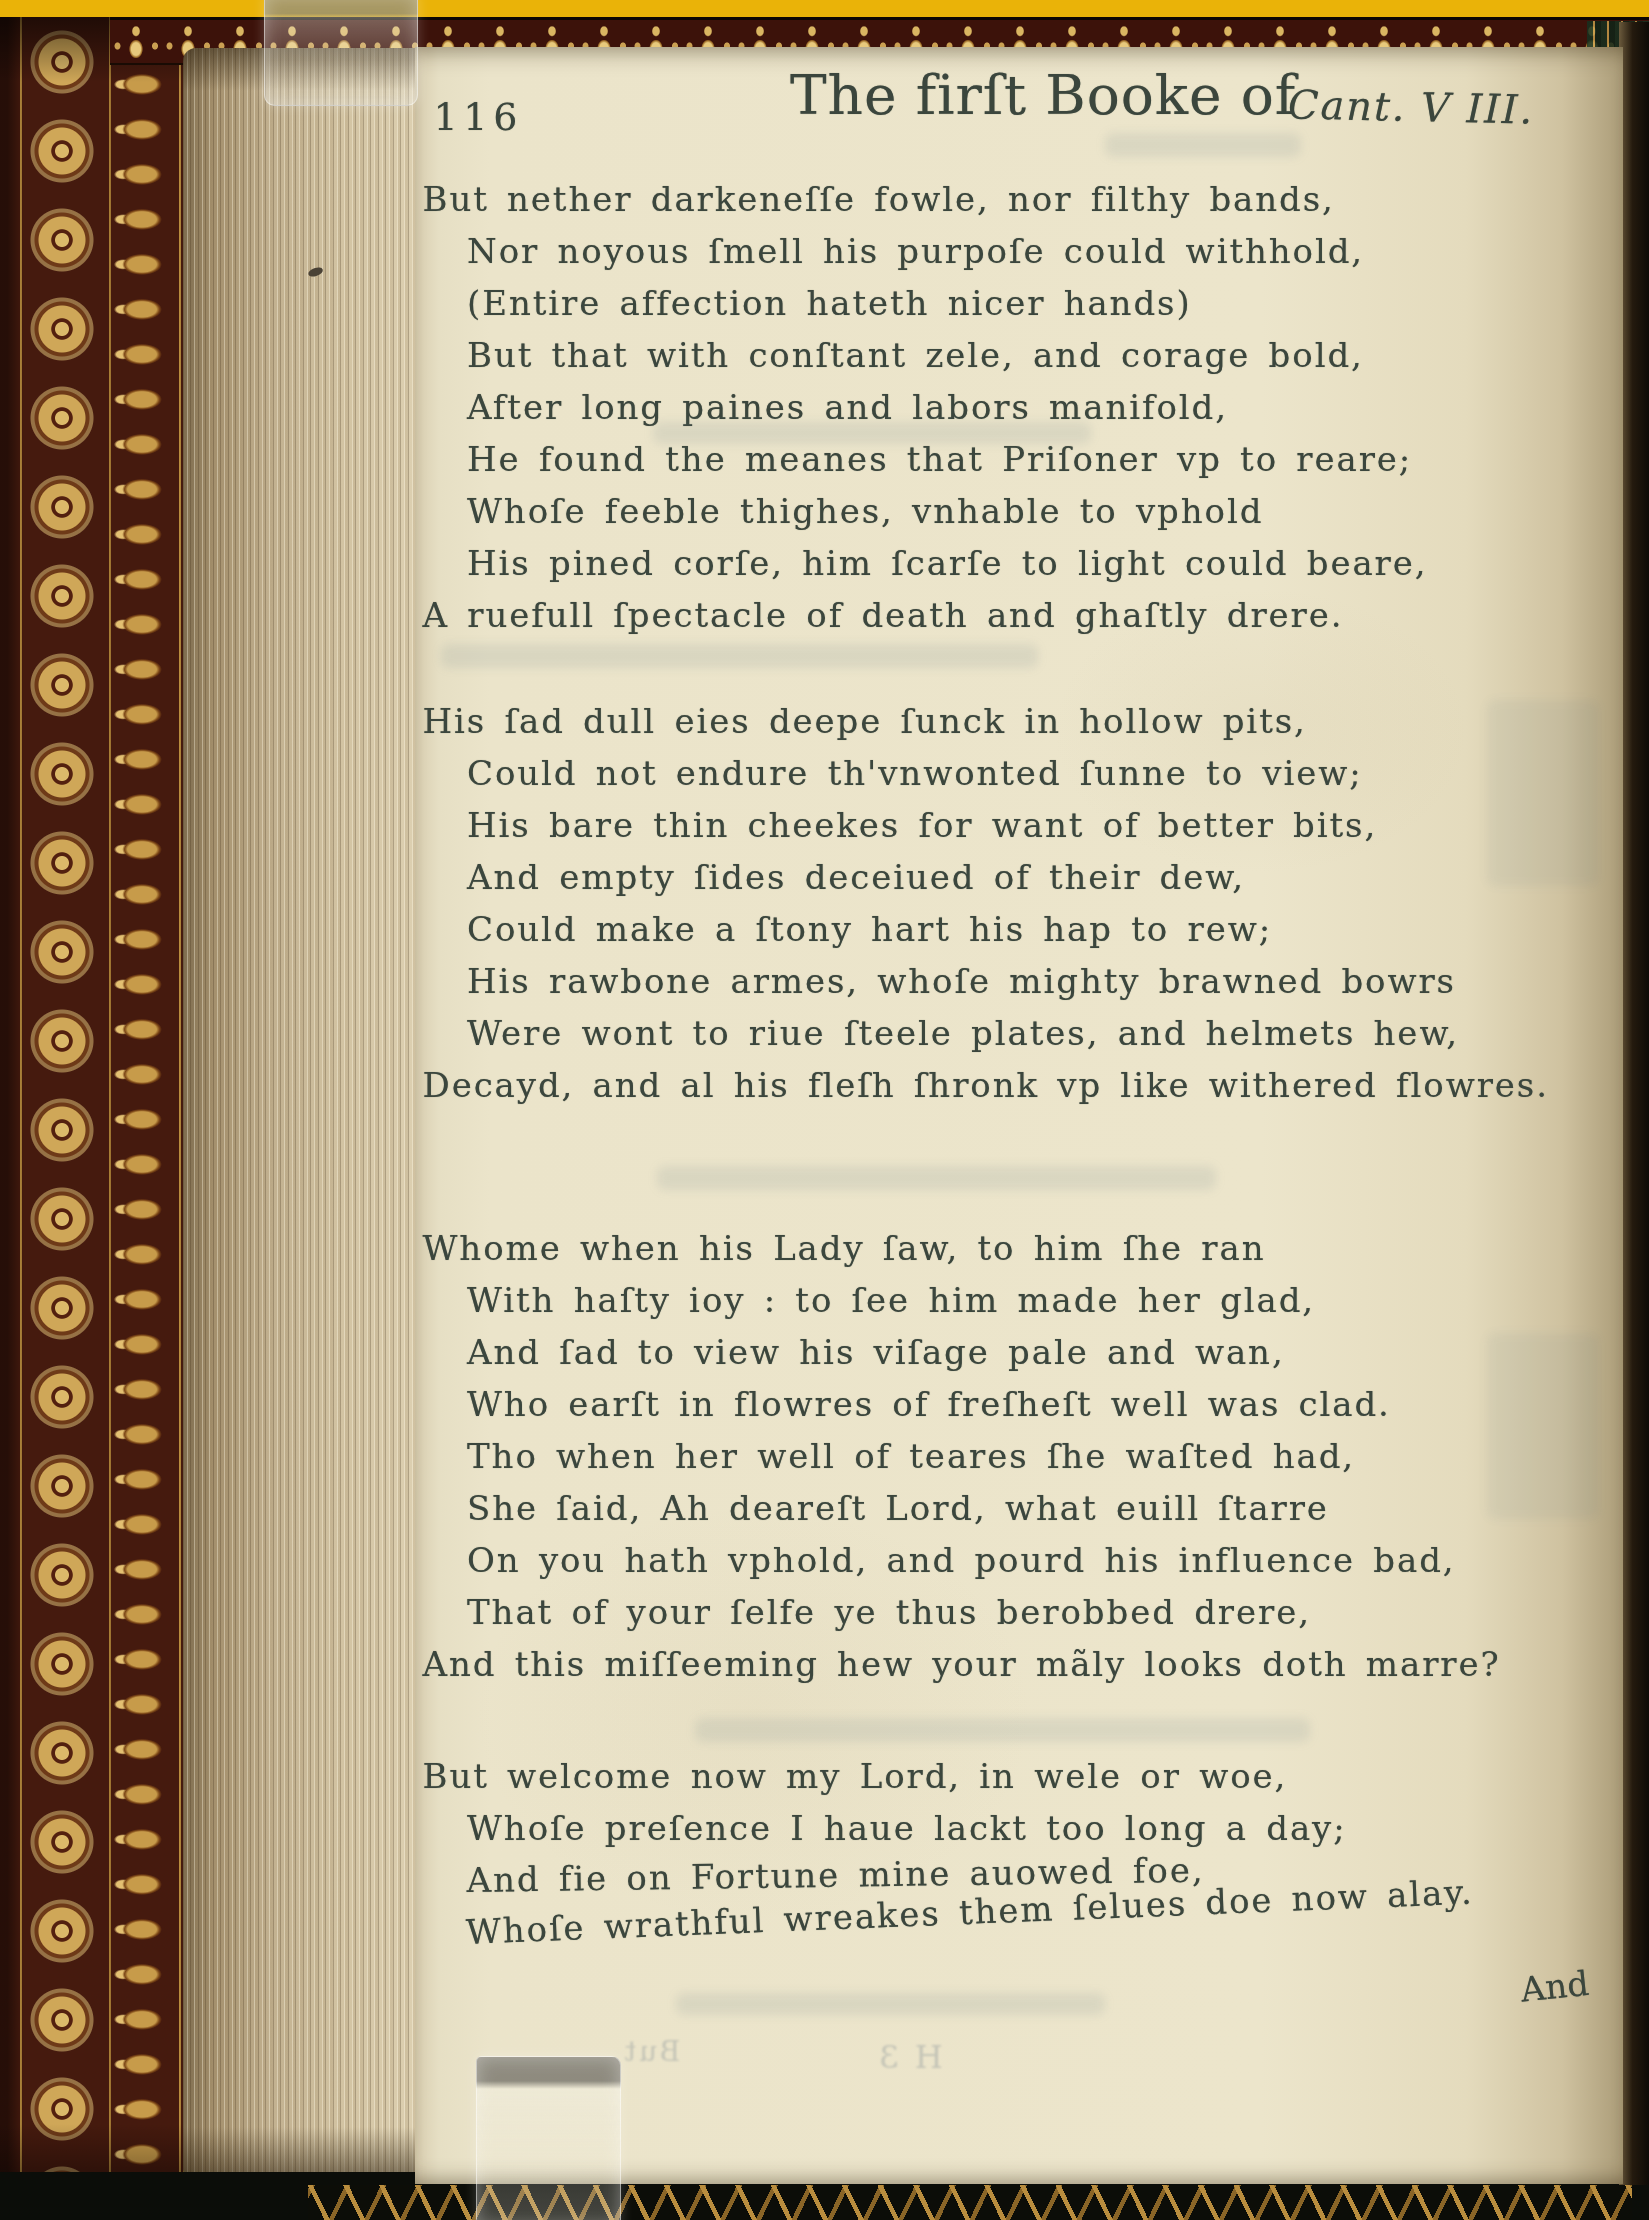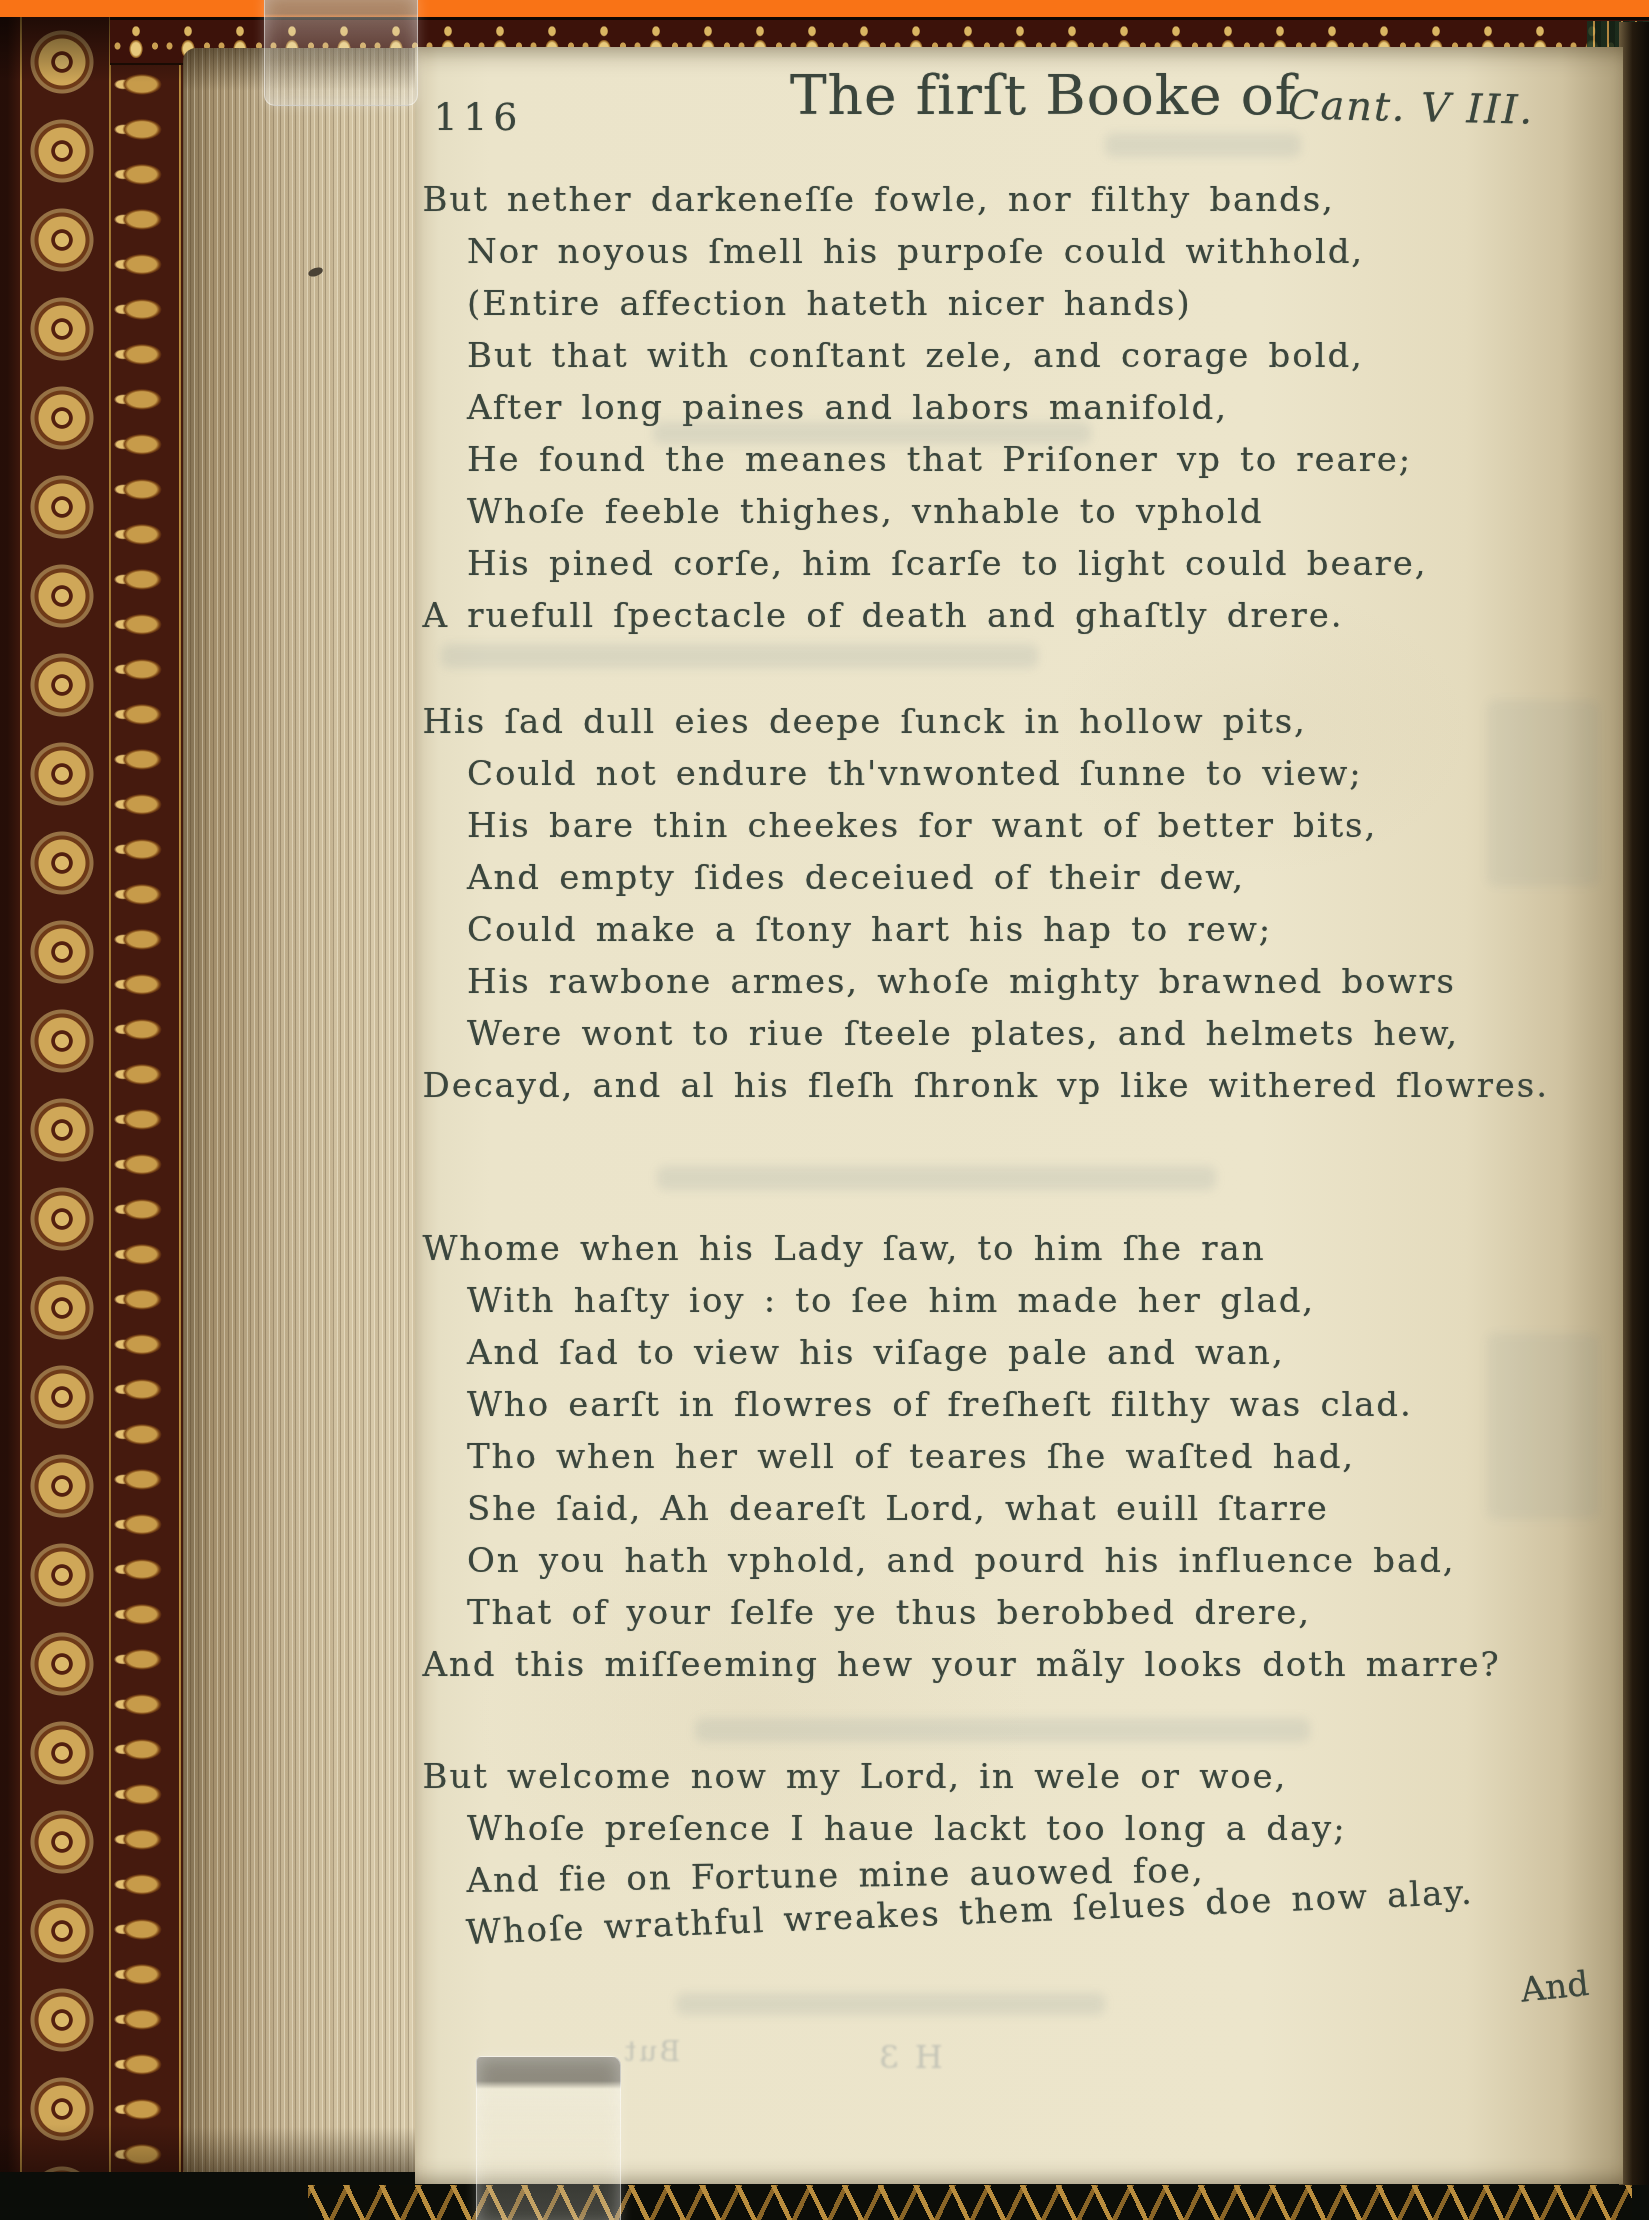--- a/index.html
+++ b/index.html
@@ -1,17 +1,17 @@
 <!DOCTYPE html>
 <html style="font-size:15px"><head>
 <meta charset="utf-8">
 <style>
   html,body{margin:0;padding:0;background:#0a0c08;}
   .scene{position:relative;width:1649px;height:2221px;overflow:hidden;
-         background:#f97316;font-family:"DejaVu Serif",serif;}
+         background:#eab308;font-family:"DejaVu Serif",serif;}
 
   
   .binding{position:absolute;left:0;top:17px;width:183px;height:2187px;
     background:
       
       linear-gradient(180deg, rgba(0,0,0,.55), rgba(0,0,0,0) 65px, rgba(0,0,0,0) 2107px, rgba(0,0,0,.55)),
       linear-gradient(90deg, rgba(0,0,0,.45) 0 7.5px, rgba(0,0,0,0) 24px),
       
       linear-gradient(#b98d3e,#b98d3e),
       linear-gradient(#a87f35,#a87f35),
@@ -145,21 +145,21 @@
         <div class="line indent">And empty ſides deceiued of their dew,</div>
         <div class="line indent">Could make a ſtony hart his hap to rew;</div>
         <div class="line indent">His rawbone armes, whoſe mighty brawned bowrs</div>
         <div class="line indent">Were wont to riue ſteele plates, and helmets hew,</div>
         <div class="line">Decayd, and al his fleſh ſhronk vp like withered flowres.</div>
       </div>
     <div class="ink stanza s2">
         <div class="line">Whome when his Lady ſaw, to him ſhe ran</div>
         <div class="line indent">With haſty ioy : to ſee him made her glad,</div>
         <div class="line indent">And ſad to view his viſage pale and wan,</div>
-        <div class="line indent">Who earſt in flowres of freſheſt filthy was clad.</div>
+        <div class="line indent">Who earſt in flowres of freſheſt well was clad.</div>
         <div class="line indent">Tho when her well of teares ſhe waſted had,</div>
         <div class="line indent">She ſaid, Ah deareſt Lord, what euill ſtarre</div>
         <div class="line indent">On you hath vphold, and pourd his influence bad,</div>
         <div class="line indent">That of your ſelfe ye thus berobbed drere,</div>
         <div class="line">And this miſſeeming hew your mãly looks doth marre?</div>
       </div>
     <div class="ink stanza s3">
         <div class="line">But welcome now my Lord, in wele or woe,</div>
         <div class="line indent">Whoſe preſence I haue lackt too long a day;</div>
         <div class="line indent">And fie on Fortune mine auowed foe,</div>

